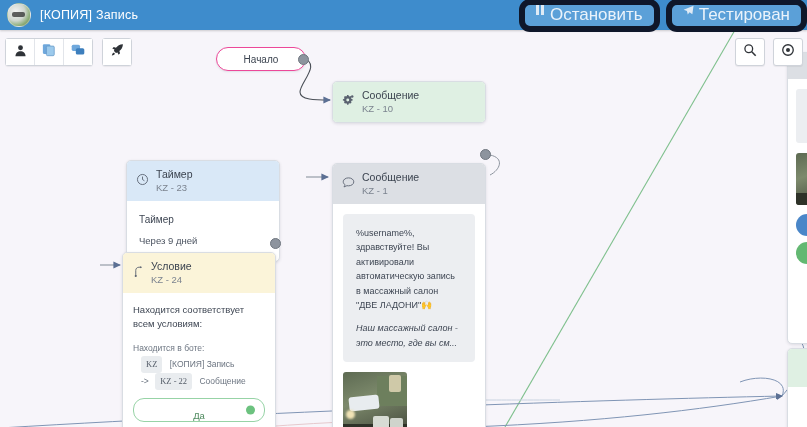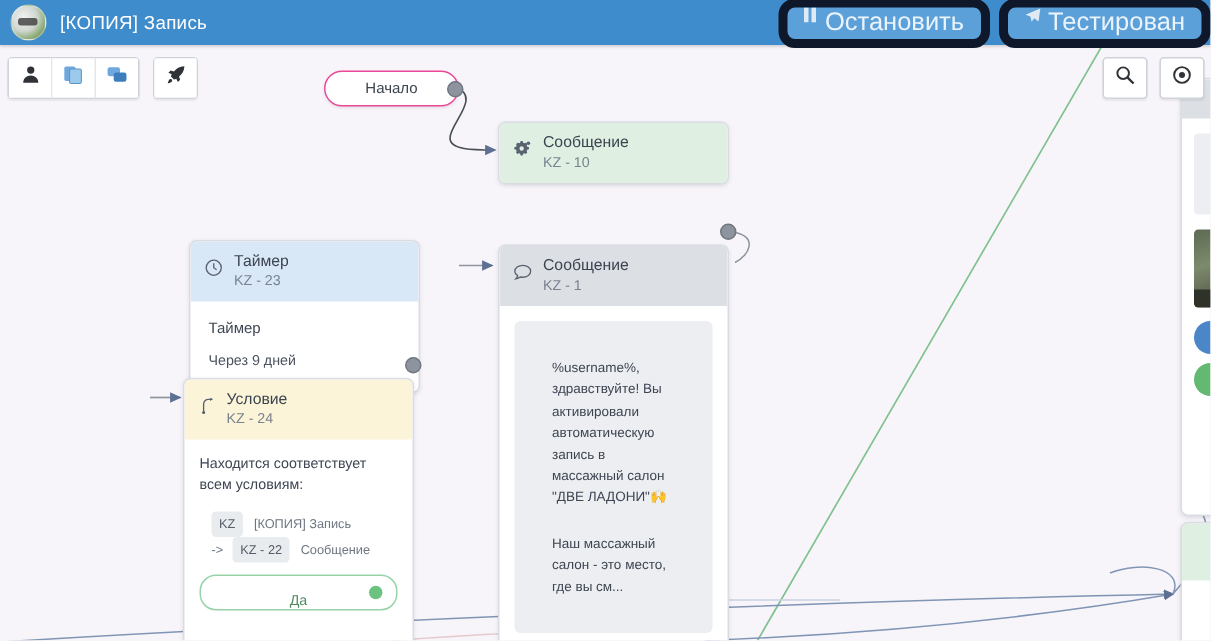--- a/index.html
+++ b/index.html
@@ -101,22 +101,22 @@
   .port {
     position: absolute; width: 9px; height: 9px; border-radius: 50%;
     background: #8d949e; border: 1px solid #6f767f; z-index: 14;
   }
 
   
   .bubble {
     background: #eceef1; border-radius: 4px; padding: 8px 9px;
     font-size: 9px; color: #3e4653; line-height: 1.6;
   }
-  .bubble p { margin: 16px; }
-  .bubble p + p { margin-top: 9px; }
+  .bubble p { margin: 4px; }
+  .bubble p + p { margin-top: 9px; font-style: italic; }
 
   .photo {
     width: 64px; height: 64px; margin-top: 10px; border-radius: 3px; overflow: hidden;
     background: linear-gradient(160deg,#5d6a52 0%, #7d8a6c 40%, #3f4438 100%);
     position: relative;
   }
   .photo .ph-table { position:absolute; left:6px; top:24px; width:30px; height:14px; background:#e8ecef; border-radius:3px; transform: rotate(-6deg);}
   .photo .ph-wall  { position:absolute; left:34px; top:4px; width:30px; height:30px; background:#6d7f5d; }
   .photo .ph-lamp  { position:absolute; left:3px; top:38px; width:9px; height:9px; background:#f0e3b5; border-radius:50%; filter: blur(1px);}
   .photo .ph-chair { position:absolute; left:30px; top:44px; width:16px; height:13px; background:#d7dbd4; border-radius:2px;}
@@ -133,21 +133,21 @@
   .cond-btn .dot {
     position: absolute; right: 9px; top: 50%; transform: translateY(-50%);
     width: 9px; height: 9px; border-radius: 50%;
   }
   .cond-yes { border: 1px solid #97d3a6; color: #4e8a5e; align-items: flex-end; }
   .cond-yes .dot { background: #6cc27f; }
 
   .cond-chips { margin-top: 9px; font-size: 8.5px; color: #6d7682; line-height: 1.8; }
   .chip {
     display: inline-block; background: #e9ecef; border-radius: 3px;
-    padding: 1px 5px; color: #555d69; font-size: 8.5px;
+    padding: 1px 5px; color: #555d69; font-size: 8.5px; font-family: Liberation Serif, serif;
   }
   .cond-ind { padding-left: 8px; }
 
   
   .edge-card { position: absolute; z-index: 9; }
 </style>
 </head>
 <body>
 
 <div id="app">
@@ -344,20 +344,21 @@
             </svg>
         </span>
         <div class="htxt">
           <div class="node-title">Условие</div>
           <div class="node-sub">KZ - 24</div>
         </div>
       </div>
       <div class="node-body">
         <div class="body-text" style="font-size:9.5px;color:#3e4653;line-height:1.5;">Находится соответствует всем условиям:</div>
         <div class="cond-chips">
+          <div>Находится в боте:</div>
           <div class="cond-ind">
             <span class="chip">KZ</span>
             <span style="margin-left:5px;">[КОПИЯ] Запись</span>
           </div>
           <div class="cond-ind">
             <span>-&gt;</span>
             <span class="chip" style="margin-left:4px;">KZ - 22</span>
             <span style="margin-left:5px;">Сообщение</span>
           </div>
         </div>

